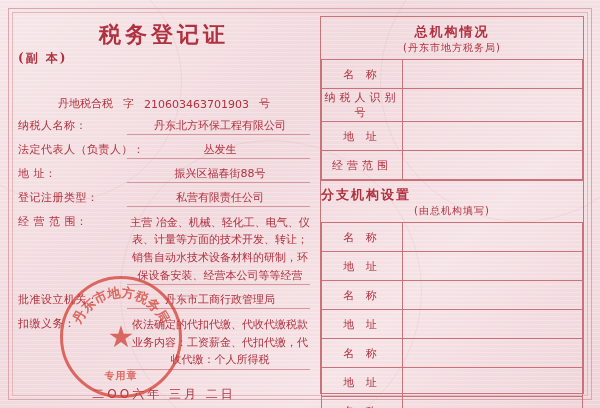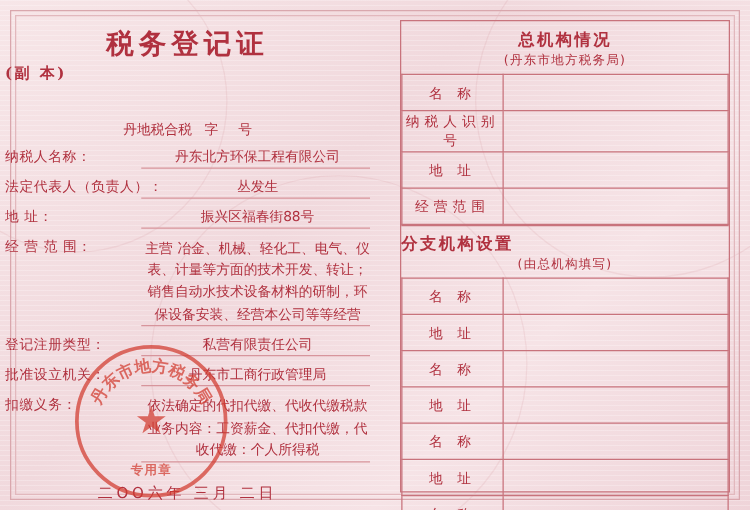--- a/index.html
+++ b/index.html
@@ -19,21 +19,21 @@
   .wm{position:absolute;border-radius:50%;border:1px solid rgba(200,120,130,0.13);}
   .outer-border{
     position:absolute;left:8px;top:8px;right:8px;bottom:8px;
     border:1px solid #d9a7ad;
   }
   .inner-border{
     position:absolute;left:12px;top:12px;right:12px;bottom:12px;
     border:1px solid #e2b8bd;
   }
   .left{
-    position:absolute;left:4px;top:16px;width:292px;height:376px;
+    position:absolute;left:18px;top:16px;width:292px;height:376px;
   }
   .right{
     position:absolute;left:320px;top:16px;width:262px;height:376px;
     border:1.5px solid #c8737c;
   }
   .title{
     text-align:center;font-size:22px;font-weight:bold;letter-spacing:4px;
     color:#b0313f;margin-top:4px;font-family:"DejaVu Serif","Liberation Serif",serif;
   }
   .subtitle{
@@ -120,46 +120,47 @@
   <div class="inner-border"></div>
 
   <div class="left">
 
     <div class="title">税务登记证</div>
     <div class="subtitle">(副 本)</div>
 
     <div class="numline">
       <span class="lbl">丹地税合税</span>
       <span class="zi">字</span>
+      <span class="code">210603463701903</span>
       <span class="hao">号</span>
     </div>
 
     <div class="row">
       <div class="k">纳税人名称：</div>
       <div class="v">丹东北方环保工程有限公司</div>
     </div>
 
     <div class="row">
       <div class="k">法定代表人（负责人）：</div>
       <div class="v">丛发生</div>
     </div>
 
     <div class="row">
       <div class="k">地    址：</div>
       <div class="v">振兴区福春街88号</div>
     </div>
 
     <div class="row">
+      <div class="k">登记注册类型：</div>
+      <div class="v">私营有限责任公司</div>
+    </div>
+
+    <div class="row">
       <div class="k">经 营 范 围：</div>
       <div class="v" style="line-height:1.6;">主营 冶金、机械、轻化工、电气、仪表、计量等方面的技术开发、转让；销售自动水技术设备材料的研制，环保设备安装、经营本公司等等经营</div>
-    </div>
-
-    <div class="row">
-      <div class="k">登记注册类型：</div>
-      <div class="v">私营有限责任公司</div>
     </div>
 
     <div class="row">
       <div class="k">批准设立机关：</div>
       <div class="v">丹东市工商行政管理局</div>
     </div>
 
     <div class="row">
       <div class="k">扣缴义务：</div>
       <div class="v" style="line-height:1.6;">依法确定的代扣代缴、代收代缴税款业务内容：工资薪金、代扣代缴，代收代缴：个人所得税</div>

